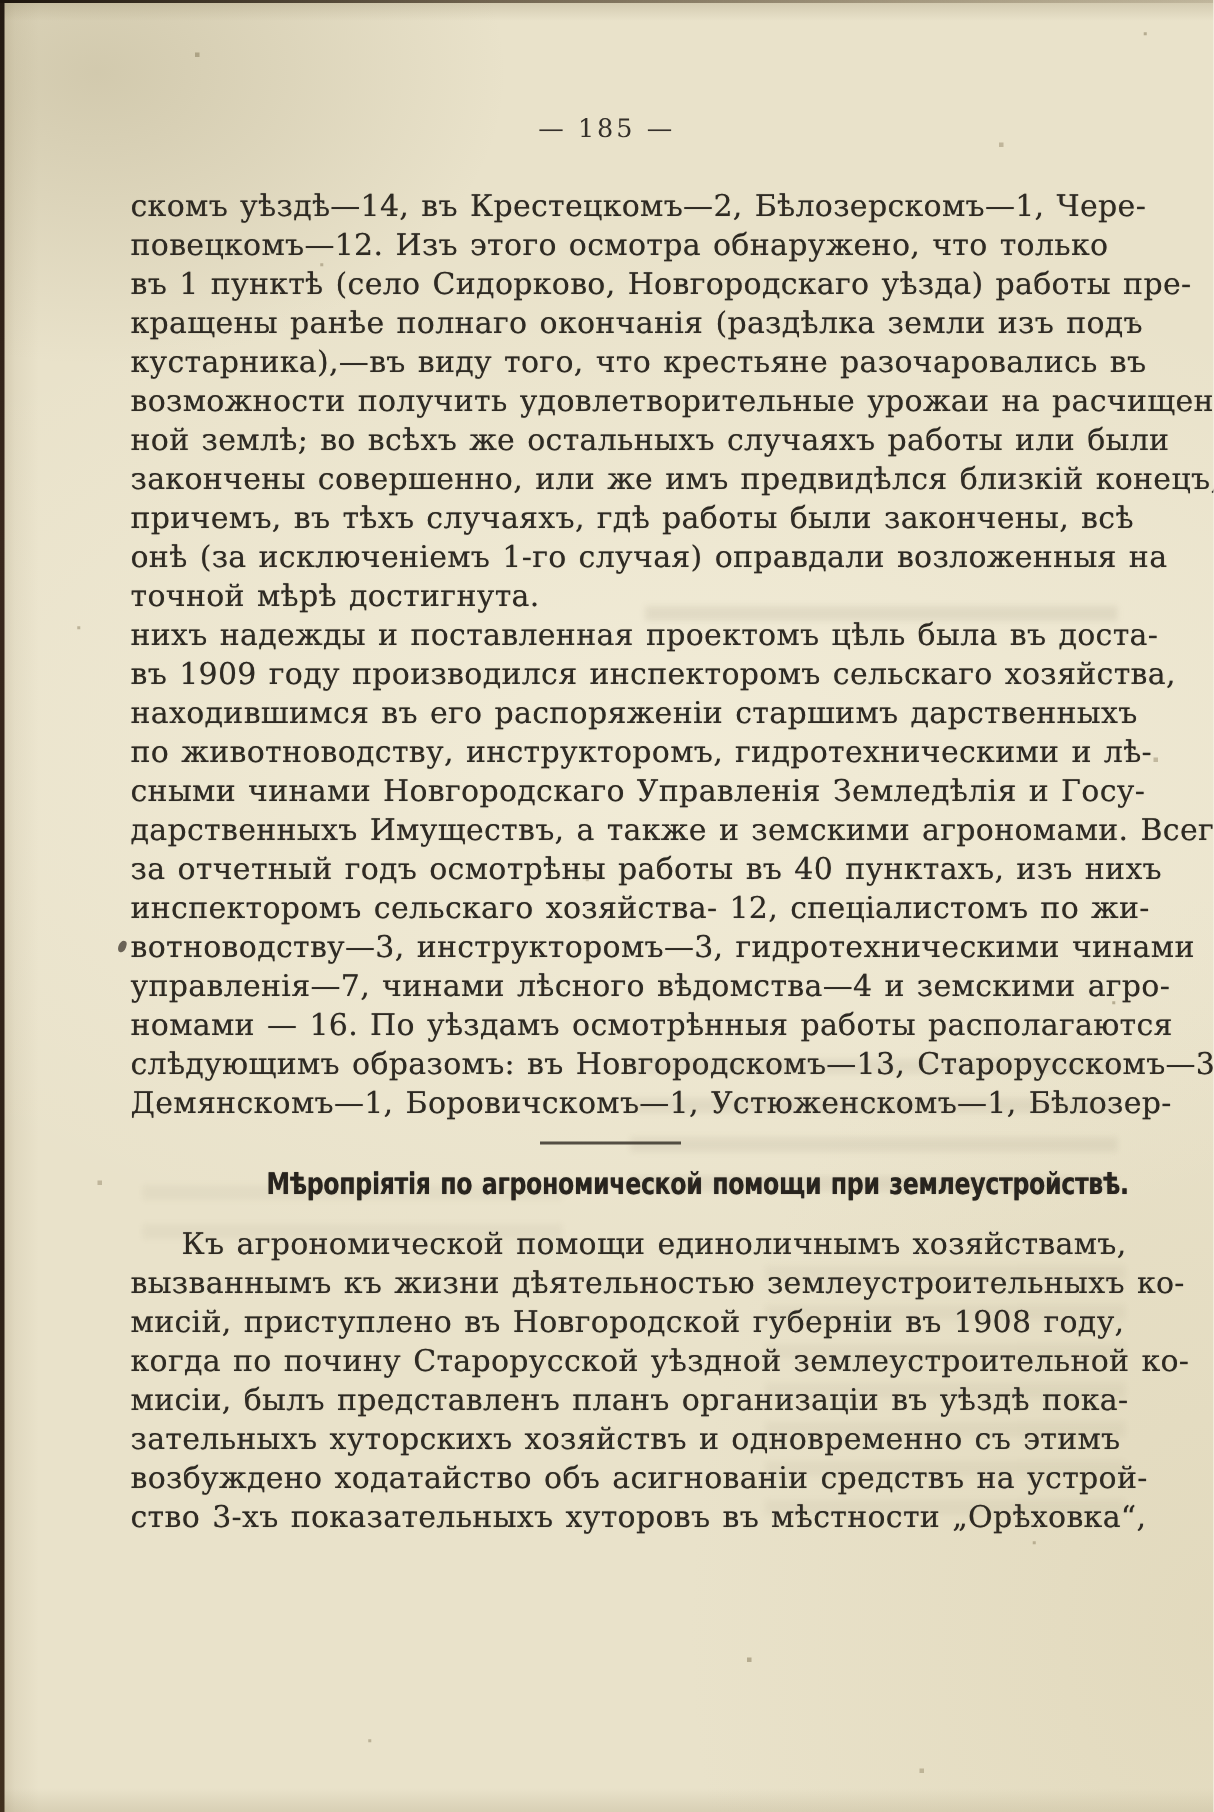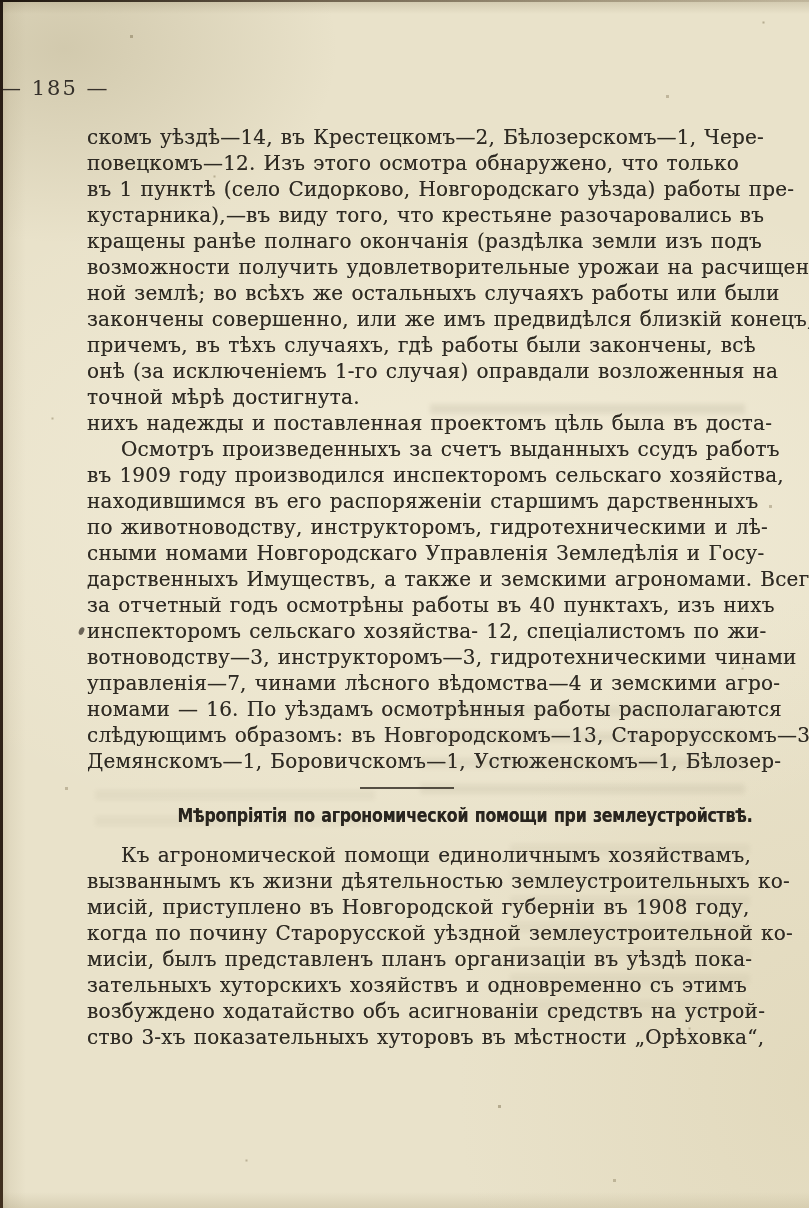--- a/index.html
+++ b/index.html
@@ -37,21 +37,22 @@
     position: absolute;
     left: 0; top: 0;
     width: 809px; height: 2px;
     background: linear-gradient(to right, #1d150e, rgba(60,45,28,0.65) 40%, rgba(80,62,38,0.35) 75%, rgba(90,70,45,0.15));
   }
   .page-number {
     position: absolute;
     top: 76px;
     left: 0;
     width: 809px;
-    font-size: 21px;
+    text-align: center;
+    font-size: 17px;
     letter-spacing: 2px;
     color: #35302a;
   }
   .text-blocks {
     position: absolute;
     top: 124px;
     left: 87px;
     width: 639px;
     font-size: 20px;
     letter-spacing: 0.2px;
@@ -147,36 +148,35 @@
   <div class="smudge smudge-lines" style="left:510px; top:836px; width:240px; height:180px; opacity:0.3;"></div>
   <div class="smudge smudge-lines" style="left:95px; top:782px; width:280px; height:46px; opacity:0.3;"></div>
 
   <div class="page-number">— 185 —</div>
 
   <div class="text-blocks">
       <div class="paragraph">
         <div class="text-line">скомъ уѣздѣ—14, въ Крестецкомъ—2, Бѣлозерскомъ—1, Чере-</div>
         <div class="text-line">повецкомъ—12. Изъ этого осмотра обнаружено, что только</div>
         <div class="text-line">въ 1 пунктѣ (село Сидорково, Новгородскаго уѣзда) работы пре-</div>
+        <div class="text-line">кращены ранѣе полнаго окончанія (раздѣлка земли изъ подъ</div>
         <div class="text-line">кустарника),—въ виду того, что крестьяне разочаровались въ</div>
-        <div class="text-line">кращены ранѣе полнаго окончанія (раздѣлка земли изъ подъ</div>
         <div class="text-line">возможности получить удовлетворительные урожаи на расчищен-</div>
         <div class="text-line">ной землѣ; во всѣхъ же остальныхъ случаяхъ работы или были</div>
         <div class="text-line">закончены совершенно, или же имъ предвидѣлся близкій конецъ,</div>
         <div class="text-line">причемъ, въ тѣхъ случаяхъ, гдѣ работы были закончены, всѣ</div>
         <div class="text-line">онѣ (за исключеніемъ 1-го случая) оправдали возложенныя на</div>
         <div class="text-line last-line">точной мѣрѣ достигнута.</div>
         <div class="text-line">нихъ надежды и поставленная проектомъ цѣль была въ доста-</div>
       </div>
       <div class="paragraph">
-        <div class="text-line indent">Осмотръ произведенныхъ за счетъ выданныхъ ссудъ работъ</div>
         <div class="text-line">въ 1909 году производился инспекторомъ сельскаго хозяйства,</div>
         <div class="text-line">находившимся въ его распоряженіи старшимъ дарственныхъ</div>
         <div class="text-line">по животноводству, инструкторомъ, гидротехническими и лѣ-</div>
-        <div class="text-line">сными номами Новгородскаго Управленія Земледѣлія и Госу-</div>
+        <div class="text-line">сными чинами Новгородскаго Управленія Земледѣлія и Госу-</div>
         <div class="text-line">дарственныхъ Имуществъ, а также и земскими агрономами. Всего</div>
         <div class="text-line">за отчетный годъ осмотрѣны работы въ 40 пунктахъ, изъ нихъ</div>
         <div class="text-line">инспекторомъ сельскаго хозяйства- 12, спеціалистомъ по жи-</div>
         <div class="text-line">вотноводству—3, инструкторомъ—3, гидротехническими чинами</div>
         <div class="text-line">управленія—7, чинами лѣсного вѣдомства—4 и земскими агро-</div>
         <div class="text-line">номами — 16. По уѣздамъ осмотрѣнныя работы располагаются</div>
         <div class="text-line">слѣдующимъ образомъ: въ Новгородскомъ—13, Старорусскомъ—3,</div>
         <div class="text-line">Демянскомъ—1, Боровичскомъ—1, Устюженскомъ—1, Бѣлозер-</div>
       </div>
       <div class="divider"></div>

